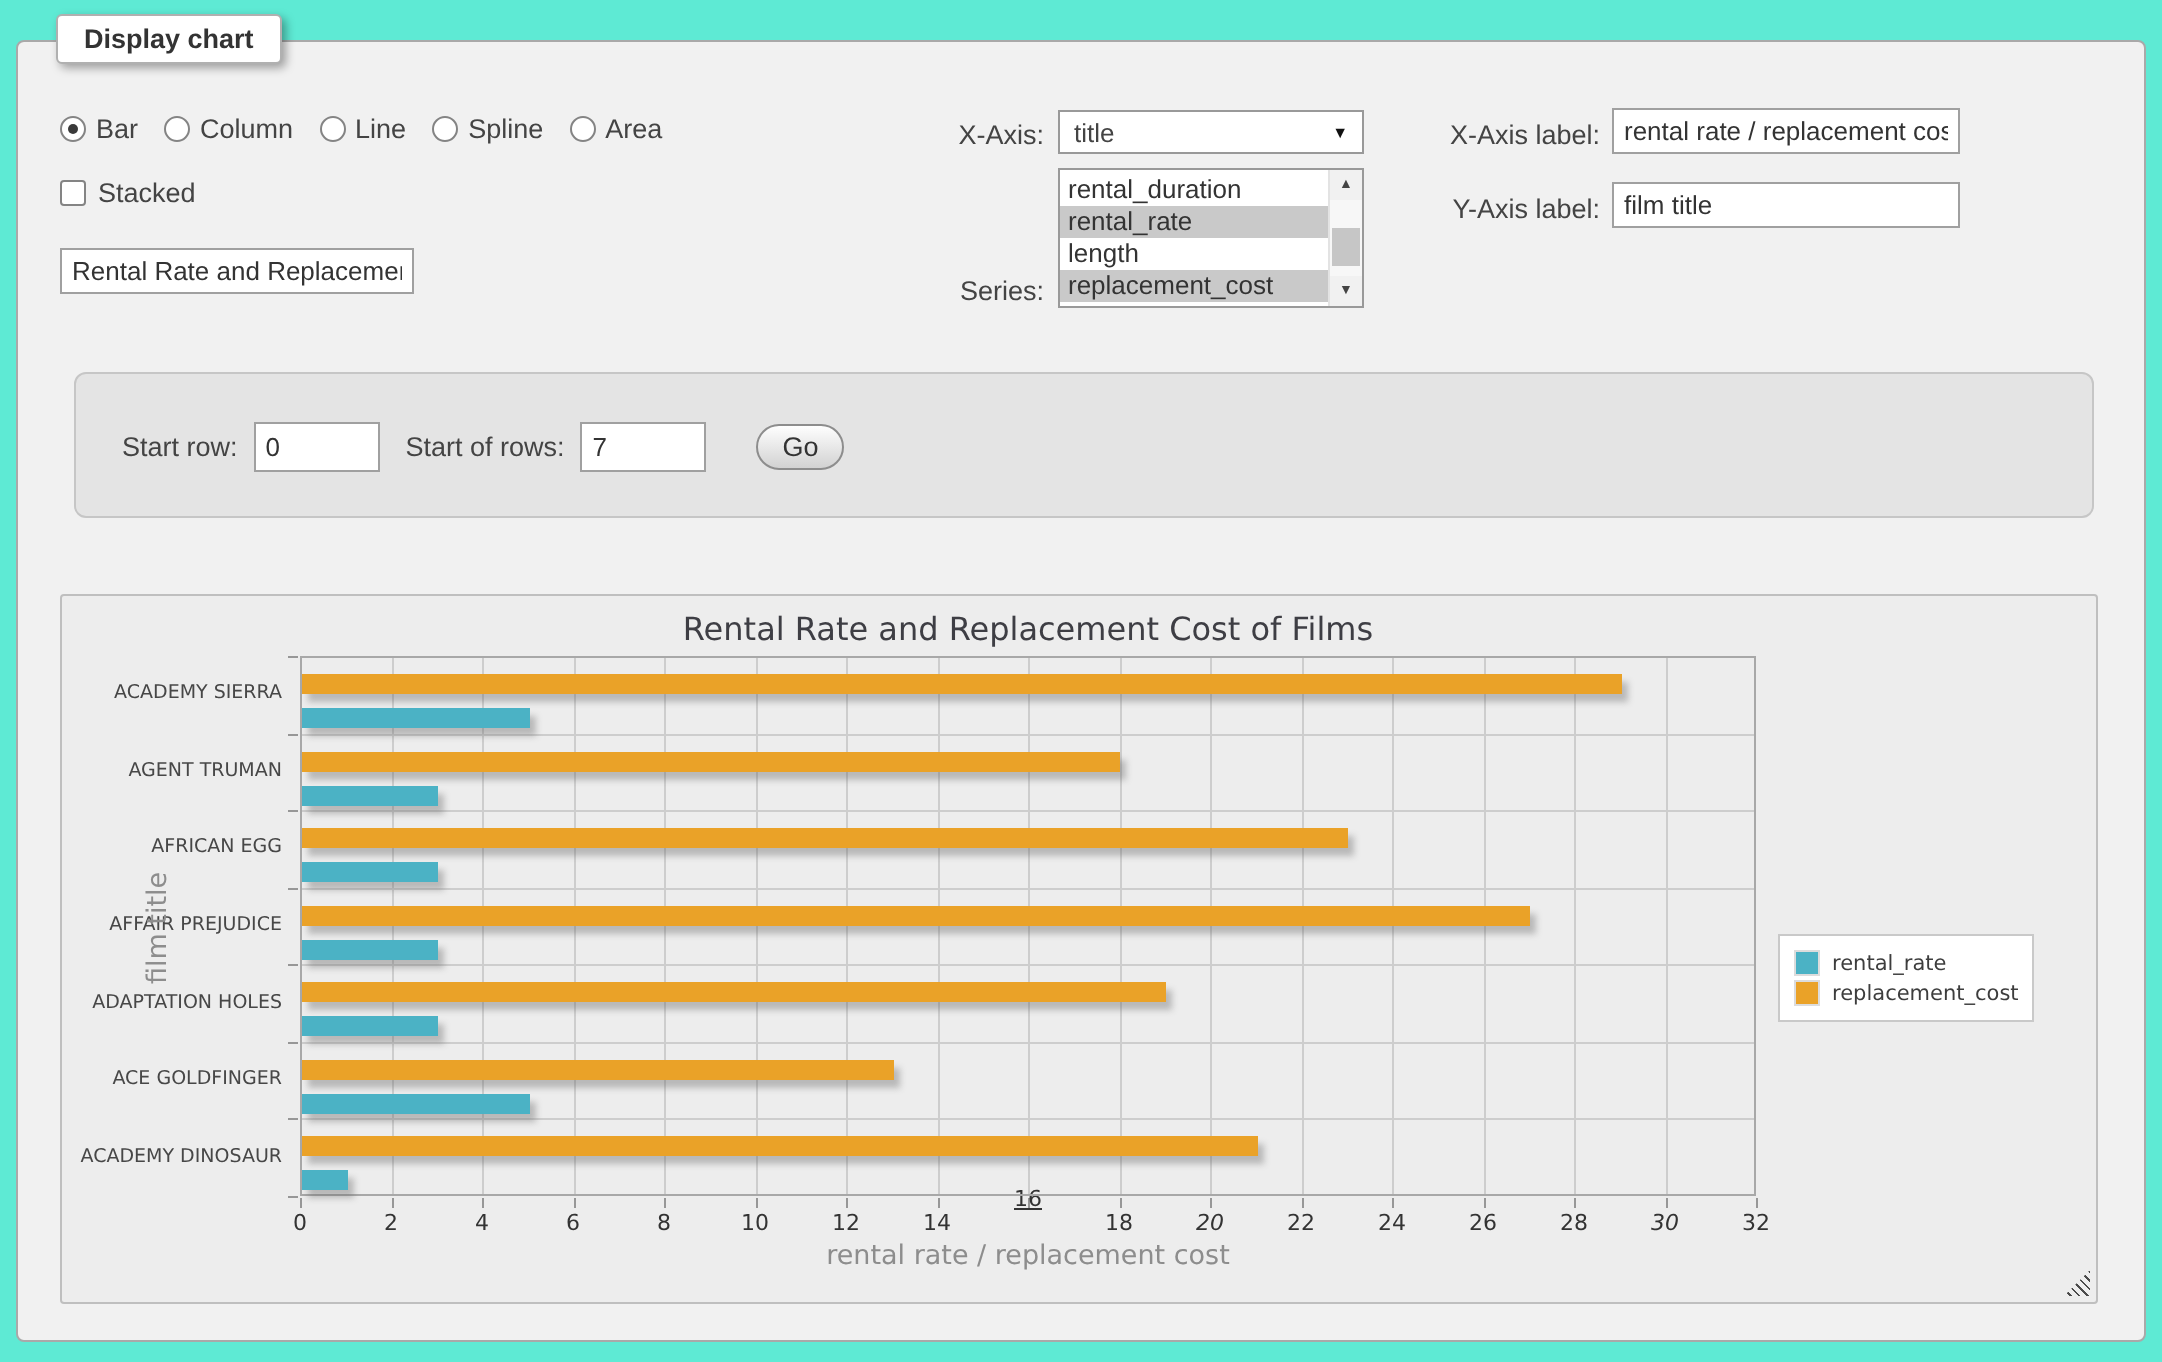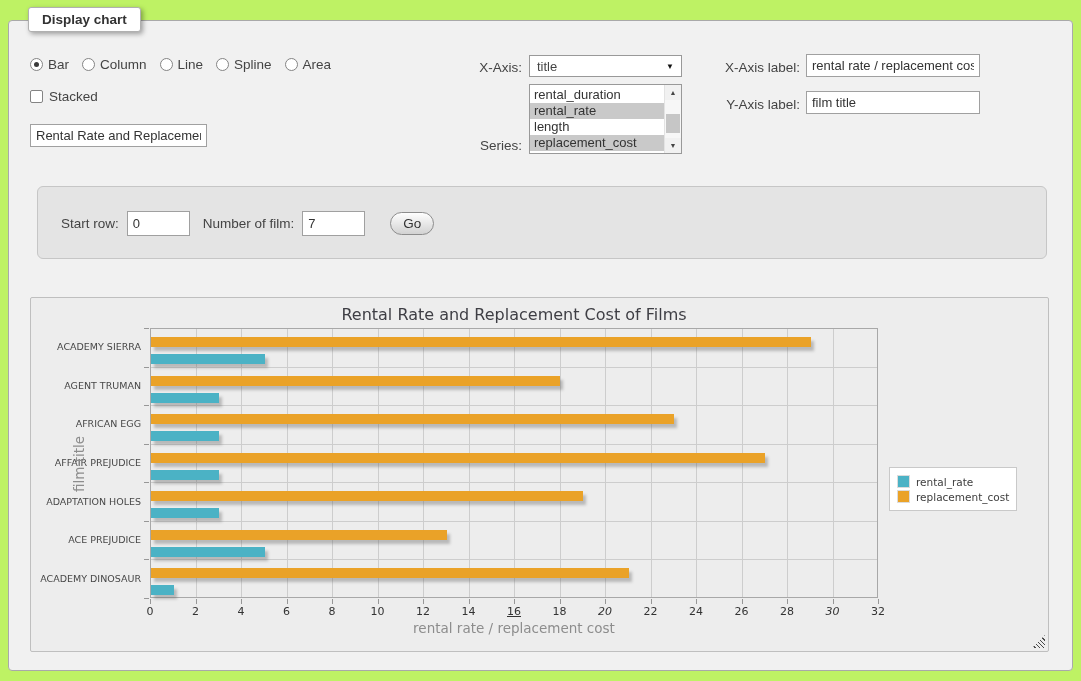--- a/index.html
+++ b/index.html
@@ -1,17 +1,17 @@
 <!DOCTYPE html>
 <html><head>
 <meta charset="utf-8">
 <style>
   * { margin:0; padding:0; box-sizing:border-box; }
   html,body { background:#fff; }
-  .page { position:relative; width:1081px; height:681px; background:#bef264;
+  .page { position:relative; width:1081px; height:681px; background:#5eead4;
           font-family:"Liberation Sans", sans-serif; color:#444; overflow:hidden; }
 
   
   .fieldset { position:absolute; left:8px; top:20px; width:1065px; height:651px;
               background:#f1f1f1; border:1px solid #a9a9a9; border-radius:4px; }
   .legendtab { position:absolute; left:28px; top:7px; z-index:5; background:#fff;
                border:1px solid #b0b0b0; border-radius:3px; padding:4px 13px;
                font-weight:bold; font-size:13.5px; color:#333;
                box-shadow:2px 2px 5px rgba(0,0,0,0.35); }
 
@@ -151,21 +151,21 @@
   <div class="flabel lbl-xfield">X-Axis label:</div>
   <input class="tinput xfield-input" value="rental rate / replacement cost" style="">
 
   <div class="flabel lbl-yfield">Y-Axis label:</div>
   <input class="tinput yfield-input" value="film title" style="">
 
   <div class="panel">
     <div class="panel-row">
       <span class="plabel">Start row:</span>
       <input class="tinput num-input" value="0" style="">
-      <span class="plabel">Number of film:</span>
+      <span class="plabel">Start of rows:</span>
       <input class="tinput num-input" value="7" style="">
       <button class="go-btn">Go</button>
     </div>
   </div>
 
   <div class="chart-container">
     <div class="chart-title">Rental Rate and Replacement Cost of Films</div>
     <div class="chart-area">
         <div class="xtick-mark" style="left: 119px; top: 301px;"></div>
         <div class="xtick-label" style="left: 119px; top: 307px;">0</div>
@@ -185,21 +185,21 @@
         <div class="xtick-mark" style="left: 346.5px; top: 301px;"></div>
         <div class="xtick-label" style="left: 346.5px; top: 307px;">10</div>
         <div class="vgrid" style="left: 392px; top: 30px; height: 270px;"></div>
         <div class="xtick-mark" style="left: 392px; top: 301px;"></div>
         <div class="xtick-label" style="left: 392px; top: 307px;">12</div>
         <div class="vgrid" style="left: 437.5px; top: 30px; height: 270px;"></div>
         <div class="xtick-mark" style="left: 437.5px; top: 301px;"></div>
         <div class="xtick-label" style="left: 437.5px; top: 307px;">14</div>
         <div class="vgrid" style="left: 483px; top: 30px; height: 270px;"></div>
         <div class="xtick-mark" style="left: 483px; top: 301px;"></div>
-        <div class="xtick-label" style="left: 483px; top: 307px; text-decoration: underline;">16</div>
+        <div class="xtick-label" style="left: 483px; top: 295px; text-decoration: underline;">16</div>
         <div class="vgrid" style="left: 528.5px; top: 30px; height: 270px;"></div>
         <div class="xtick-mark" style="left: 528.5px; top: 301px;"></div>
         <div class="xtick-label" style="left: 528.5px; top: 307px;">18</div>
         <div class="vgrid" style="left: 574px; top: 30px; height: 270px;"></div>
         <div class="xtick-mark" style="left: 574px; top: 301px;"></div>
         <div class="xtick-label" style="left: 574px; top: 307px; font-style: italic;">20</div>
         <div class="vgrid" style="left: 619.5px; top: 30px; height: 270px;"></div>
         <div class="xtick-mark" style="left: 619.5px; top: 301px;"></div>
         <div class="xtick-label" style="left: 619.5px; top: 307px;">22</div>
         <div class="vgrid" style="left: 665px; top: 30px; height: 270px;"></div>
@@ -239,21 +239,21 @@
         <div class="bar" style="left: 120px; top: 94.5714px; width: 68.0225px; background: rgb(75, 178, 197);"></div>
         <div class="cat-label" style="top: 120.429px;">AFRICAN EGG</div>
         <div class="bar" style="left: 120px; top: 116.143px; width: 523.022px; background: rgb(234, 162, 40);"></div>
         <div class="bar" style="left: 120px; top: 133.143px; width: 68.0225px; background: rgb(75, 178, 197);"></div>
         <div class="cat-label" style="top: 159px;">AFFAIR PREJUDICE</div>
         <div class="bar" style="left: 120px; top: 154.714px; width: 614.022px; background: rgb(234, 162, 40);"></div>
         <div class="bar" style="left: 120px; top: 171.714px; width: 68.0225px; background: rgb(75, 178, 197);"></div>
         <div class="cat-label" style="top: 197.571px;">ADAPTATION HOLES</div>
         <div class="bar" style="left: 120px; top: 193.286px; width: 432.022px; background: rgb(234, 162, 40);"></div>
         <div class="bar" style="left: 120px; top: 210.286px; width: 68.0225px; background: rgb(75, 178, 197);"></div>
-        <div class="cat-label" style="top: 236.143px;">ACE PREJUDICE</div>
+        <div class="cat-label" style="top: 236.143px;">ACE GOLDFINGER</div>
         <div class="bar" style="left: 120px; top: 231.857px; width: 295.522px; background: rgb(234, 162, 40);"></div>
         <div class="bar" style="left: 120px; top: 248.857px; width: 113.522px; background: rgb(75, 178, 197);"></div>
         <div class="cat-label" style="top: 274.714px;">ACADEMY DINOSAUR</div>
         <div class="bar" style="left: 120px; top: 270.429px; width: 477.522px; background: rgb(234, 162, 40);"></div>
         <div class="bar" style="left: 120px; top: 287.429px; width: 22.5225px; background: rgb(75, 178, 197);"></div>
       </div>
     <div class="chart-xlabel">rental rate / replacement cost</div>
     <div class="chart-ylabel">film title</div>
     <div class="chart-legend">
         <div class="lg-row">

